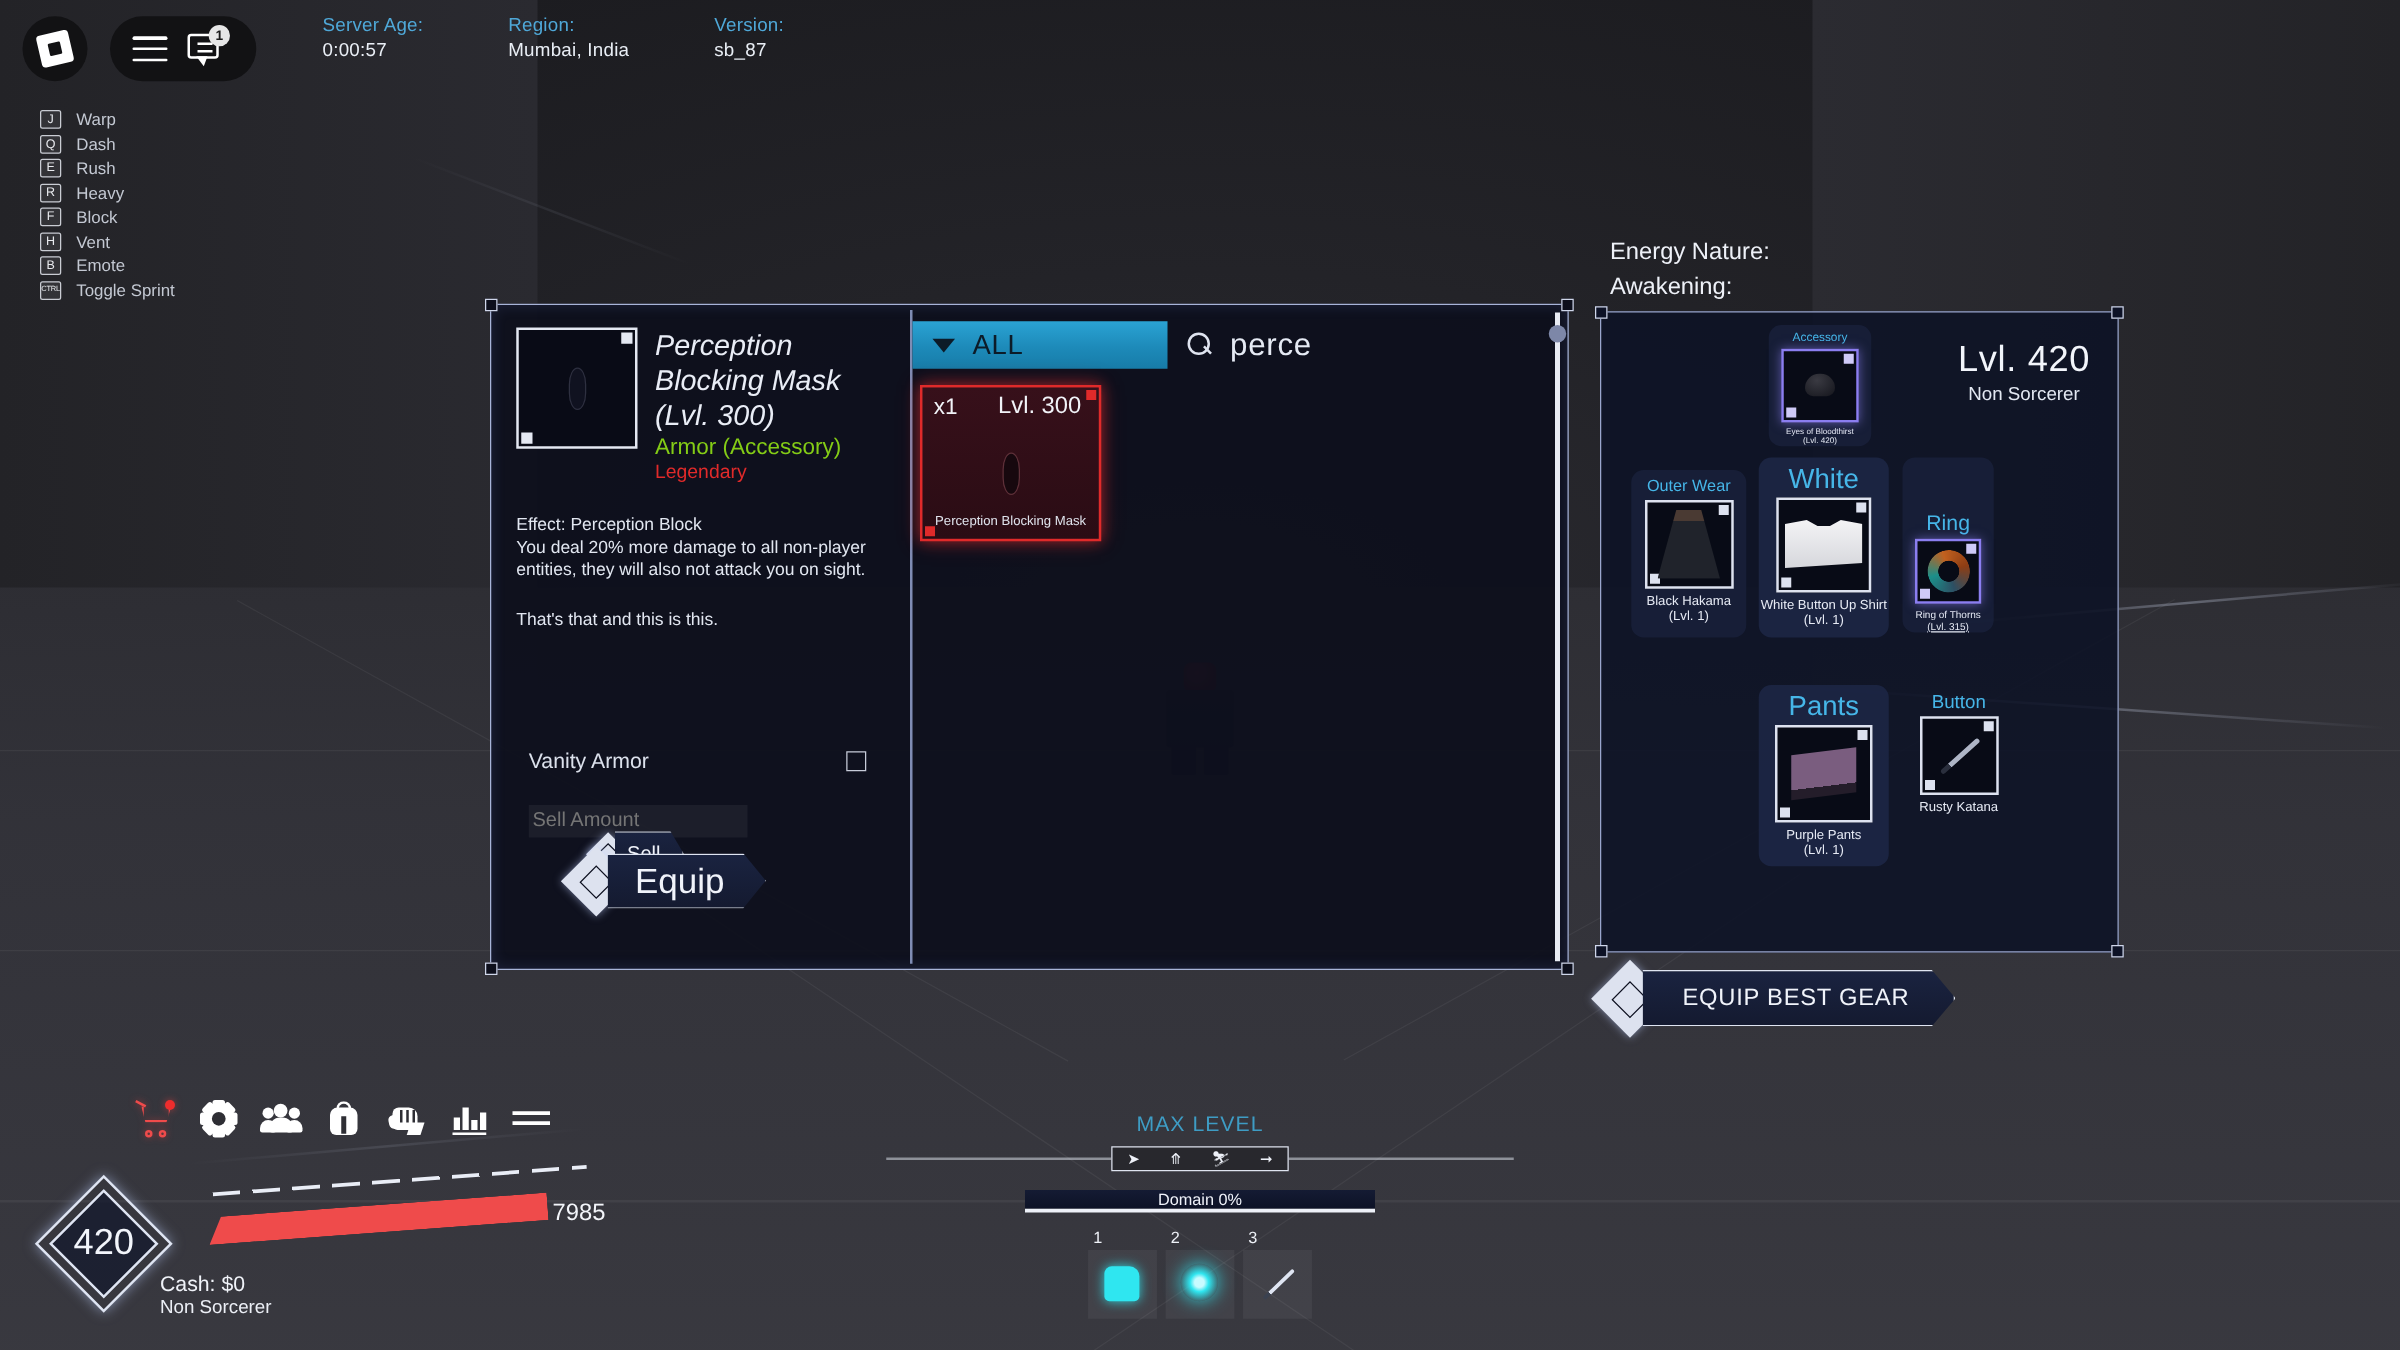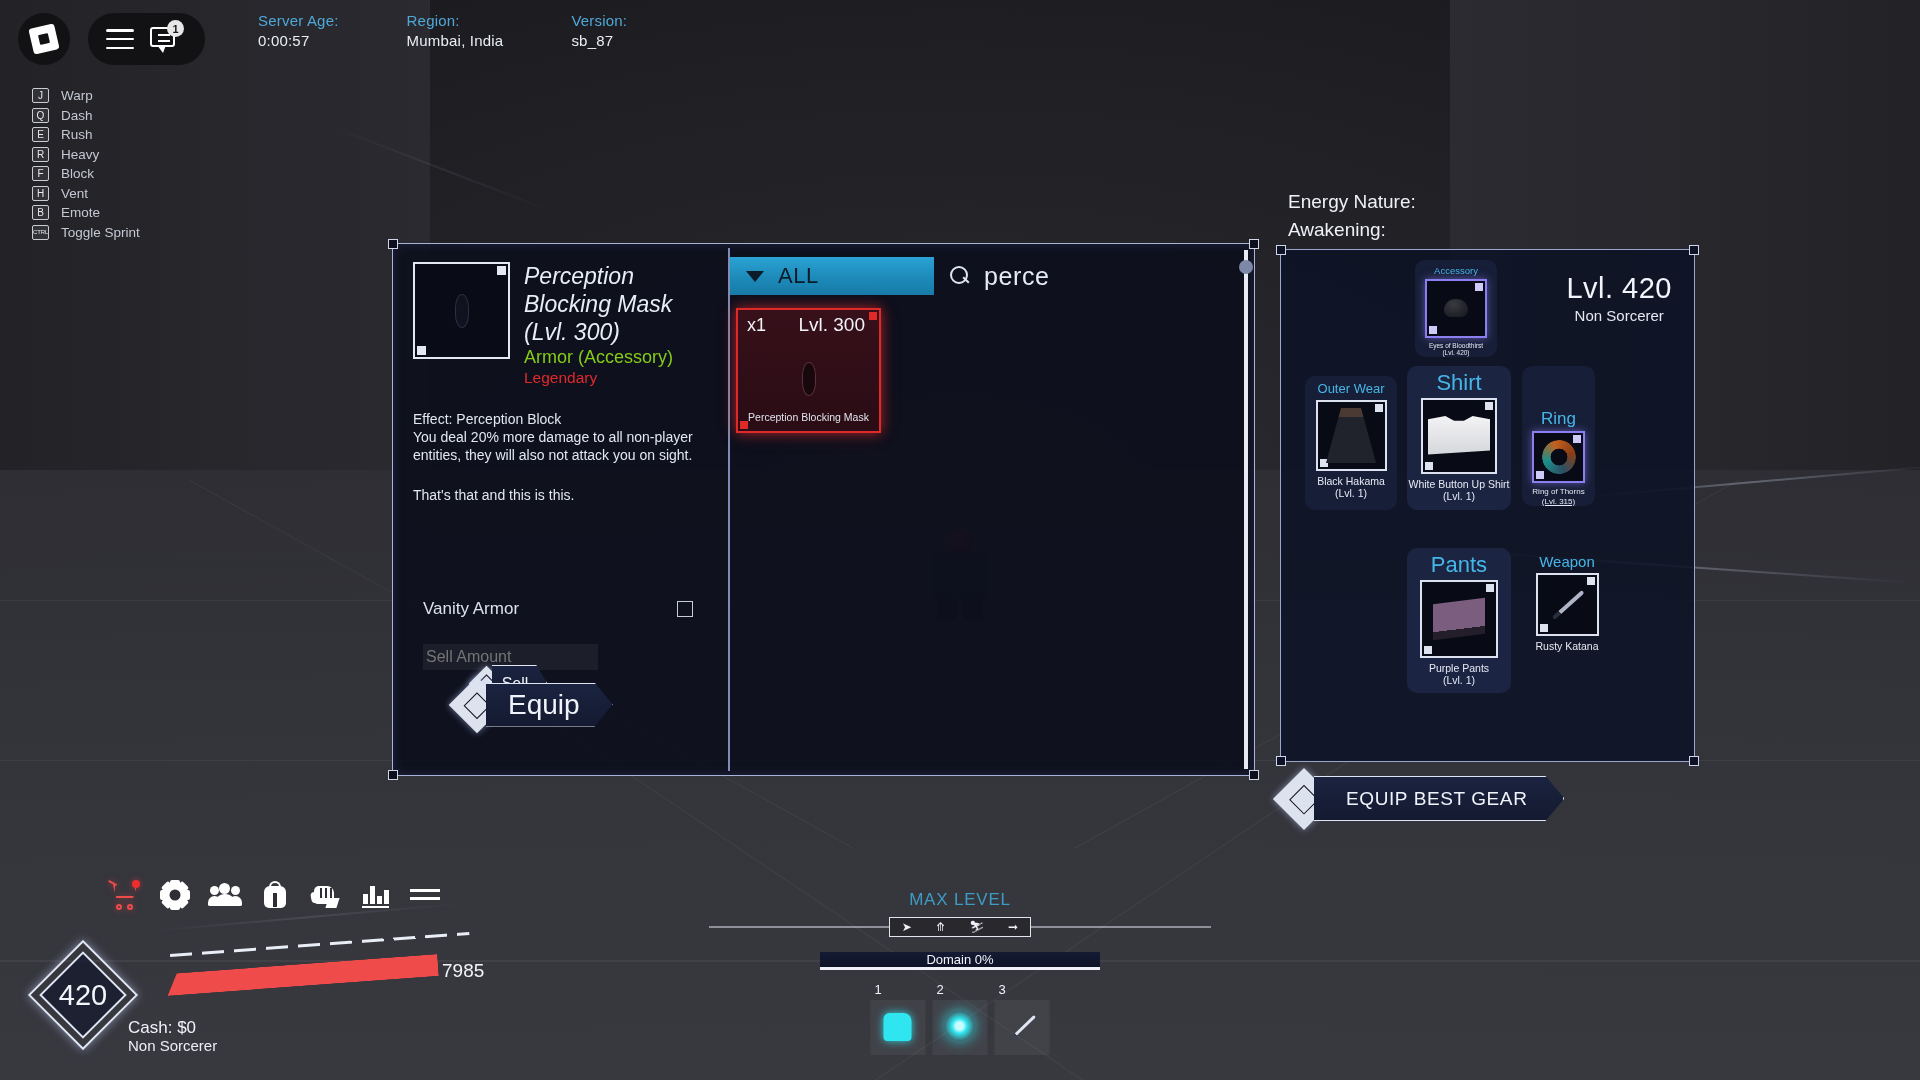--- a/index.html
+++ b/index.html
@@ -615,21 +615,21 @@
       <div class="slot-box" style="width:71px;height:71px;margin-top:5px;">
         <span class="bx-tick tr"></span>
         <span class="bx-tick bl"></span>
         <span class="art-hakama"></span>
       </div>
       <div class="slot-name" style="font-size:10.5px;">Black Hakama</div>
       <div class="slot-name" style="font-size:10.5px;margin-top:0;">(Lvl. 1)</div>
     </div>
 
     <div class="slot-card" style="left:126px; top:116px; width:104px; height:144px; background:rgba(30,40,72,.8);">
-      <div class="slot-title" style="font-size:22px;">Shirt</div>
+      <div class="slot-title" style="font-size:22px;">White</div>
       <div class="slot-box" style="width:76px;height:76px;margin-top:4px;">
         <span class="bx-tick tr"></span>
         <span class="bx-tick bl"></span>
         <span class="art-shirt"></span>
       </div>
       <div class="slot-name" style="font-size:10.5px;">White Button Up Shirt</div>
       <div class="slot-name" style="font-size:10.5px;margin-top:0;">(Lvl. 1)</div>
     </div>
 
     <div class="slot-card" style="left:241px; top:116px; width:73px; height:140px;">
@@ -648,21 +648,21 @@
       <div class="slot-box" style="width:78px;height:78px;margin-top:4px;">
         <span class="bx-tick tr"></span>
         <span class="bx-tick bl"></span>
         <span class="art-pants"></span>
       </div>
       <div class="slot-name" style="font-size:10.5px;">Purple Pants</div>
       <div class="slot-name" style="font-size:10.5px;margin-top:0;">(Lvl. 1)</div>
     </div>
 
     <div class="slot-card" style="left:241px; top:298px; width:90px; height:120px; background:transparent;">
-      <div class="slot-title" style="font-size:15px;">Weapon</div>
+      <div class="slot-title" style="font-size:15px;">Button</div>
       <div class="slot-box" style="width:63px;height:63px;margin-top:4px;">
         <span class="bx-tick tr"></span>
         <span class="bx-tick bl"></span>
         <span class="art-katana"></span>
       </div>
       <div class="slot-name" style="font-size:10.5px;">Rusty Katana</div>
     </div>
   </div>
 
   <div class="hexbtn equip-best">

